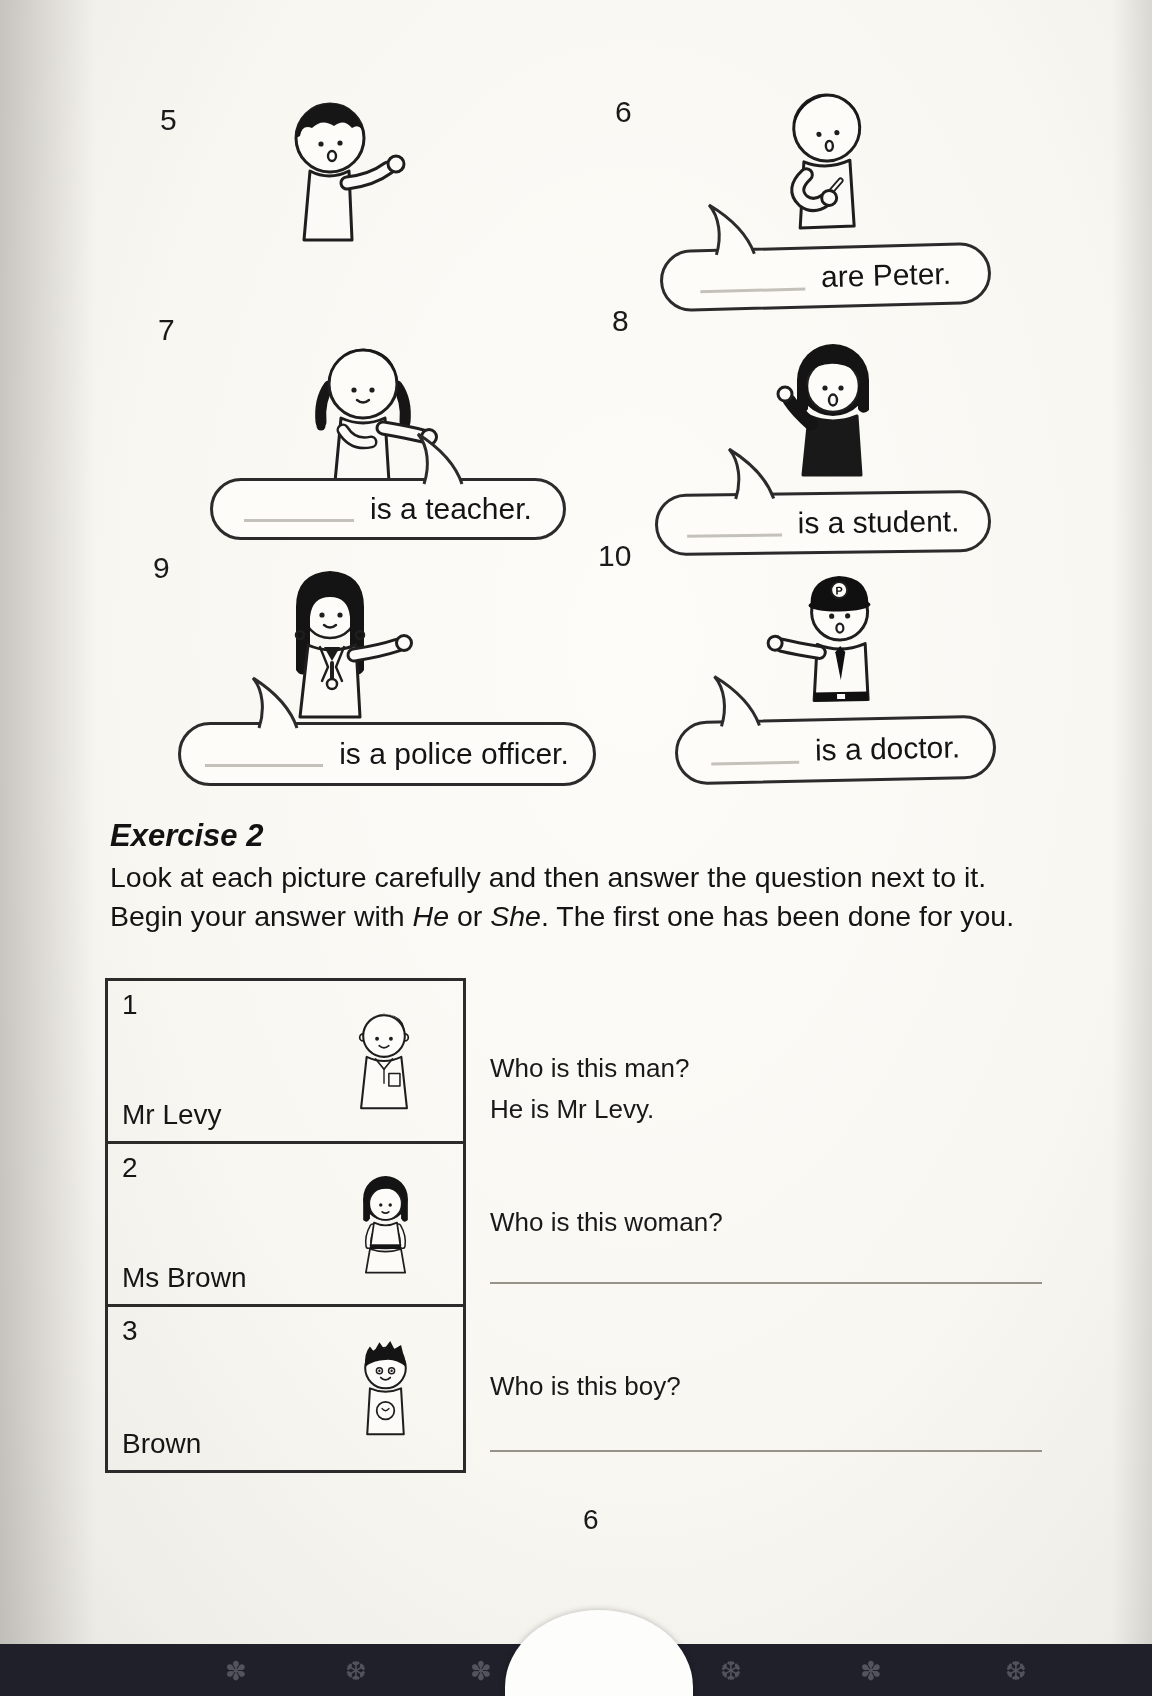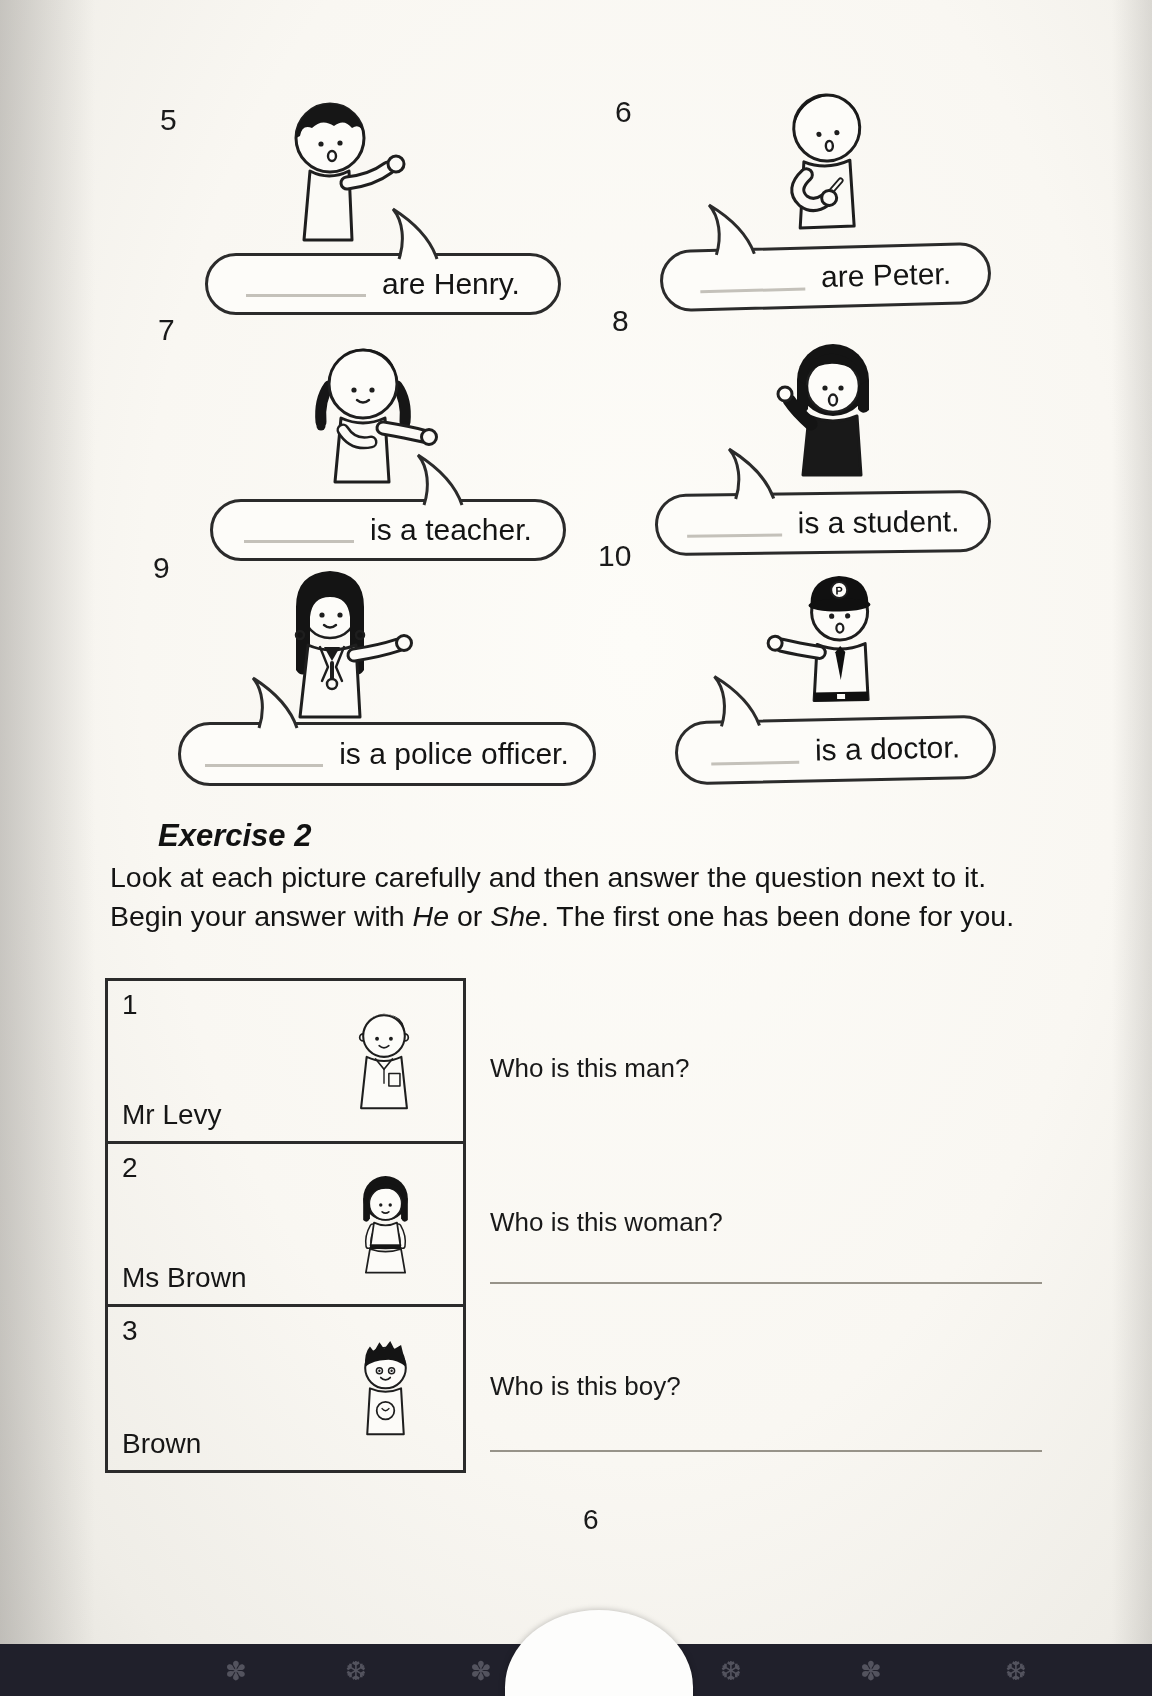--- a/index.html
+++ b/index.html
@@ -153,37 +153,30 @@
       <text x="85" y="46.5" font-size="11" font-weight="bold" text-anchor="middle" fill="#101010">P</text>
       <circle cx="77" cy="68" r="2.6" fill="#1e1e1e"></circle>
         <circle cx="93" cy="68" r="2.6" fill="#1e1e1e"></circle>
       <ellipse cx="85" cy="80" rx="3.5" ry="4.5" fill="#fff" stroke="#1e1e1e" stroke-width="2.2"></ellipse>
       <path d="M64,104 Q42,100 26,96" stroke="#1e1e1e" stroke-width="15" fill="none"></path>
       <path d="M64,104 Q42,100 26,96" stroke="#fcfbf8" stroke-width="9" fill="none"></path>
       <circle cx="20" cy="94" r="7" fill="#fcfbf8" stroke="#1e1e1e" stroke-width="3"></circle>
     </g>
   </svg>
 
-  <div class="bubble" style="left:205px;top:253px;width:350px;">
-    <svg class="tail" style="left:185px;" viewBox="0 0 46 52">
-        <path d="M6,52 C12,34 10,14 0,2 C22,16 38,34 44,52" fill="#fdfcf9" stroke="#2b2b2b" stroke-width="3"></path>
-      </svg>
-    <span class="blank" style="width:120px;"></span>
-    <span>are Henry.</span>
-  </div>
 
   <div class="bubble" style="left:660px;top:246px;width:325px;transform:rotate(-1.5deg);">
     <svg class="tail" style="left:48px;" viewBox="0 0 46 52">
         <path d="M6,52 C12,34 10,14 0,2 C22,16 38,34 44,52" fill="#fdfcf9" stroke="#2b2b2b" stroke-width="3"></path>
       </svg>
     <span class="blank" style="width:105px;"></span>
     <span>are Peter.</span>
   </div>
 
-  <div class="bubble" style="left:210px;top:499px;width:350px;">
+  <div class="bubble" style="left:210px;top:478px;width:350px;">
     <svg class="tail" style="left:205px;" viewBox="0 0 46 52">
         <path d="M6,52 C12,34 10,14 0,2 C22,16 38,34 44,52" fill="#fdfcf9" stroke="#2b2b2b" stroke-width="3"></path>
       </svg>
     <span class="blank" style="width:110px;"></span>
     <span>is a teacher.</span>
   </div>
 
   <div class="bubble" style="left:655px;top:492px;width:330px;transform:rotate(-0.7deg);">
     <svg class="tail" style="left:72px;" viewBox="0 0 46 52">
         <path d="M6,52 C12,34 10,14 0,2 C22,16 38,34 44,52" fill="#fdfcf9" stroke="#2b2b2b" stroke-width="3"></path>
@@ -201,21 +194,21 @@
   </div>
 
   <div class="bubble" style="left:675px;top:718px;width:315px;height:58px;transform:rotate(-1.2deg);">
     <svg class="tail" style="left:38px;" viewBox="0 0 46 52">
         <path d="M6,52 C12,34 10,14 0,2 C22,16 38,34 44,52" fill="#fdfcf9" stroke="#2b2b2b" stroke-width="3"></path>
       </svg>
     <span class="blank" style="width:88px;"></span>
     <span>is a doctor.</span>
   </div>
 
-  <span class="abs ex-heading" style="left:110px;top:818px;margin-left:48px;">Exercise 2</span>
+  <span class="abs ex-heading" style="left:110px;top:818px;">Exercise 2</span>
 
   <p class="abs instructions" style="left:110px;top:858px;">
     <span>Look at each picture carefully and then answer the question next to it. Begin your answer with </span><i>He</i><span> or </span><i>She</i><span>. The first one has been done for you.</span>
   </p>
 
   <div class="grid-table" style="left:105px;top:978px;width:355px;height:489px;">
     <div class="grid-row">
       <span class="cell-number">1</span>
       <span class="cell-name">Mr Levy</span>
       <svg class="cell-pic" viewBox="0 0 170 160" width="118">
@@ -272,20 +265,21 @@
           <circle cx="94" cy="56" r="4.5" fill="#fff" stroke="#1e1e1e" stroke-width="2.2"></circle>
           <circle cx="94" cy="56" r="1.8" fill="#1e1e1e"></circle>
           <path d="M78,66 q7,7 14,0" stroke="#1e1e1e" stroke-width="2.6" fill="none"></path>
         </g>
       </svg>
     </div>
   </div>
 
   <div class="abs question" style="left:490px;top:1048px;">
     <div>Who is this man?</div>
+    <div>He is Mr Levy.</div>
   </div>
 
   <div class="abs question" style="left:490px;top:1202px;">
     <div>Who is this woman?</div>
   </div>
   <div class="answer-line" style="left:490px;top:1282px;"></div>
 
   <div class="abs question" style="left:490px;top:1366px;text-align:right;">
     <div>Who is this boy?</div>
   </div>

